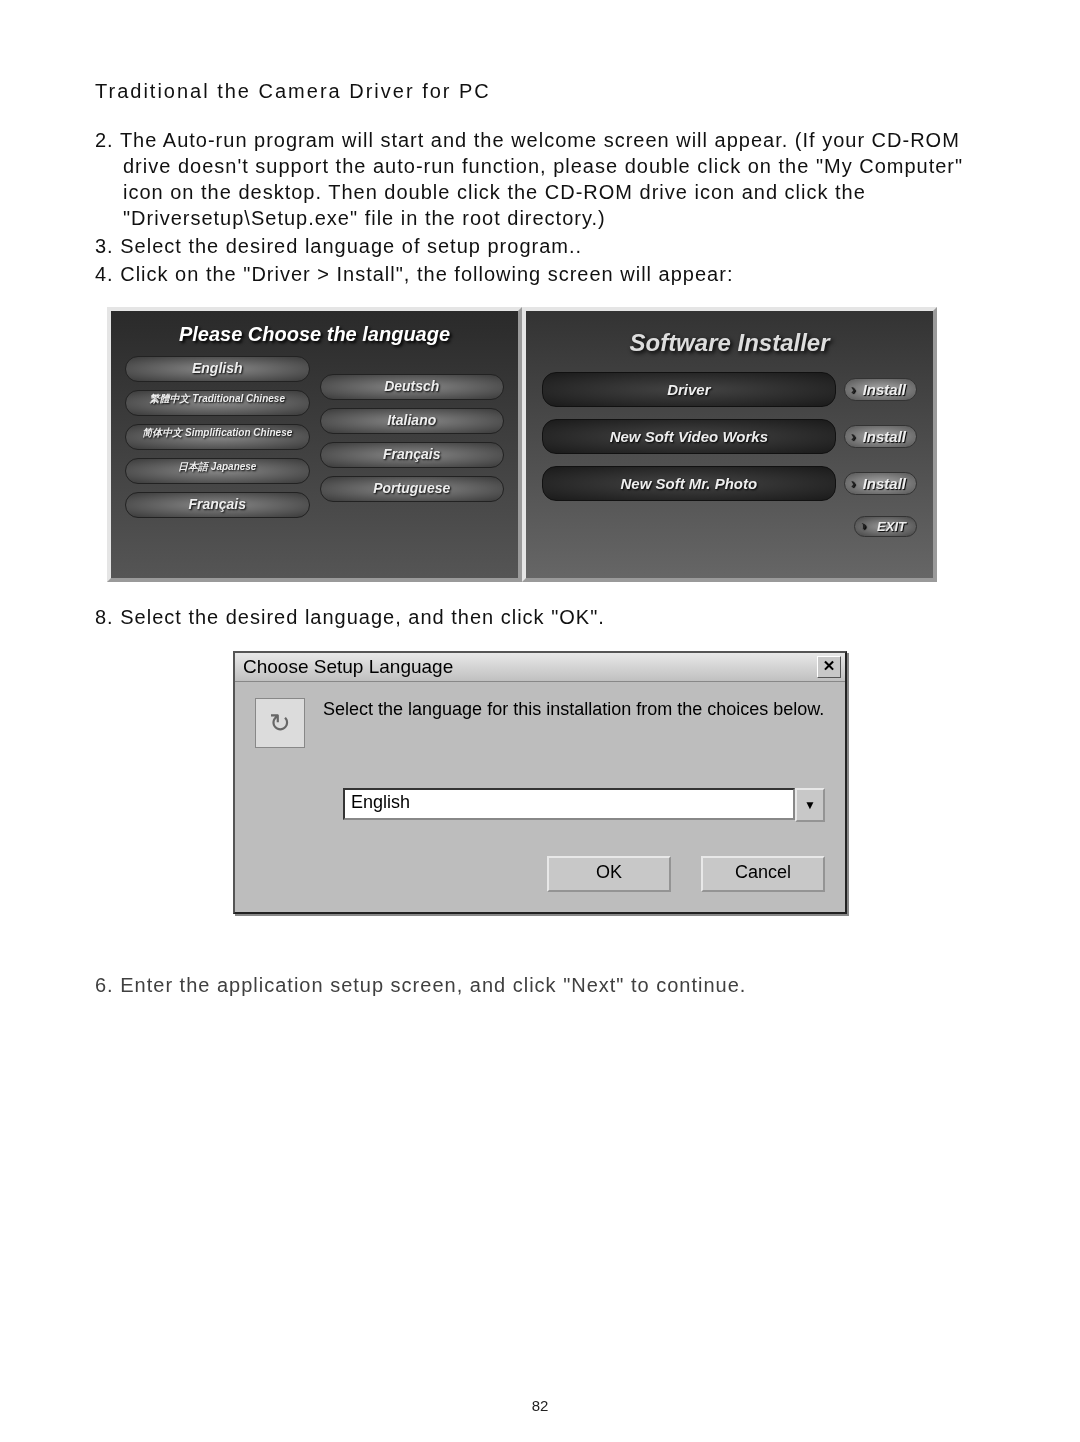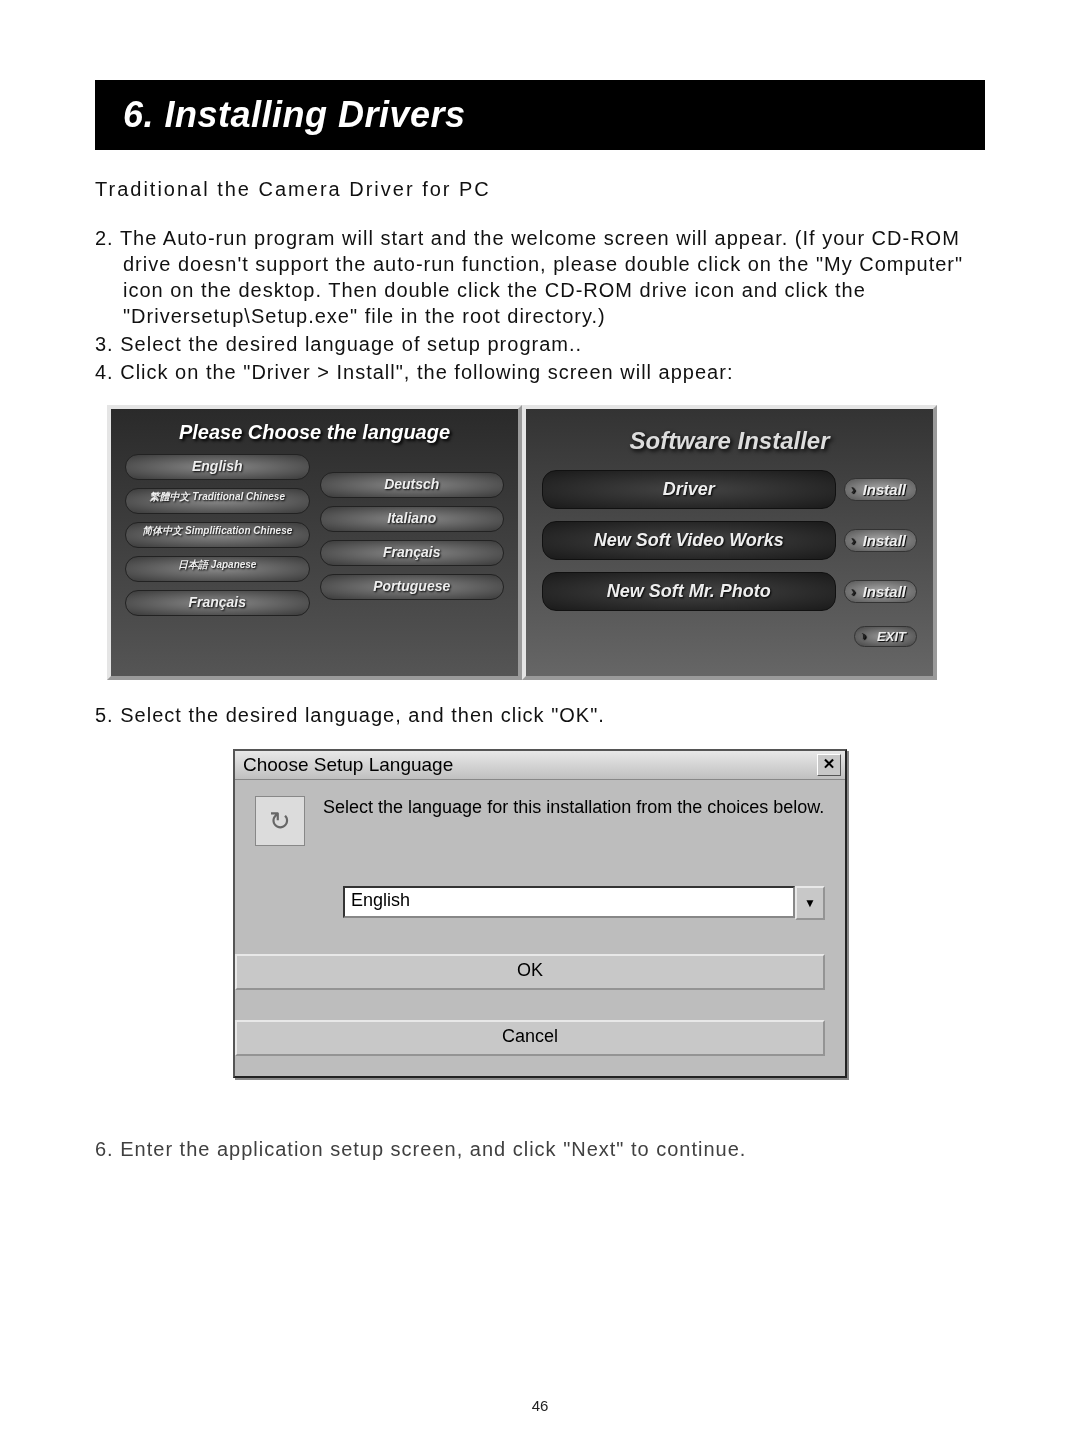--- a/index.html
+++ b/index.html
@@ -126,21 +126,21 @@
   }
   .installer-dark {
     flex: 1;
     background: radial-gradient(ellipse at center, #444 0%, #1a1a1a 100%);
     border-radius: 14px;
     text-align: center;
     padding: 8px 6px;
     font-style: italic;
     font-weight: bold;
     color: #eee;
-    font-size: 18px;
+    font-size: 15px;
     text-shadow: 1px 1px 2px #000;
     border: 1px solid #111;
   }
   .install-btn {
     background: radial-gradient(ellipse at center, #aaa 0%, #555 100%);
     border-radius: 12px;
     padding: 2px 10px 2px 18px;
     font-style: italic;
     font-weight: bold;
     color: #eee;
@@ -265,21 +265,20 @@
     display: flex;
     align-items: center;
     justify-content: center;
     font-size: 12px;
   }
   .dialog-buttons {
     display: flex;
     justify-content: flex-end;
     gap: 30px;
     padding: 0 20px 20px 0;
-    flex-direction: column;
   }
   .win-btn {
     min-width: 120px;
     height: 32px;
     background: #c8c8c8;
     border: 2px outset #e8e8e8;
     font-size: 18px;
     text-align: center;
     line-height: 28px;
   }
@@ -297,23 +296,20 @@
     text-align: center;
     font-size: 15px;
     color: #222;
   }
 </style>
 </head>
 <body>
 
 <div class="page">
 
-  <div class="title-bar">
-    <span class="title-bar-text">6. Installing Drivers</span>
-  </div>
 
   <p class="subheading">Traditional the Camera Driver for PC</p>
 
   <ol class="steps">
     <li>2. The Auto-run program will start and the welcome screen will appear. (If your CD-ROM drive doesn't support the auto-run function, please double click on the "My Computer" icon on the desktop. Then double click the CD-ROM drive icon and click the "Driversetup\Setup.exe" file in the root directory.)</li>
     <li>3. Select the desired language of setup program..</li>
     <li>4. Click on the "Driver &gt; Install", the following screen will appear:</li>
   </ol>
 
   <div class="screens-row">
@@ -360,21 +356,21 @@
         <div class="installer-dark">New Soft Mr. Photo</div>
         <div class="install-btn">Install</div>
       </div>
       <div class="exit-row">
         <div class="exit-btn">EXIT</div>
       </div>
     </div>
 
   </div>
 
-  <p class="step5">5. Select the desired language, and then click "OK".</p>
+  <p class="step5">8. Select the desired language, and then click "OK".</p>
 
   <div class="dialog">
     <div class="dialog-title">
       <span>Choose Setup Language</span>
       <div class="dialog-close">✕</div>
     </div>
     <div class="dialog-body">
       <div class="dialog-row1">
         <div class="dialog-icon">↻</div>
         <div class="dialog-text">Select the language for this installation from the choices below.</div>
@@ -385,14 +381,14 @@
       </div>
     </div>
     <div class="dialog-buttons">
       <div class="win-btn">OK</div>
       <div class="win-btn">Cancel</div>
     </div>
   </div>
 
   <p class="step6">6. Enter the application setup screen, and click "Next" to continue.</p>
 
-  <div class="page-number">46</div>
+  <div class="page-number">82</div>
 </div>
 
 </body></html>

